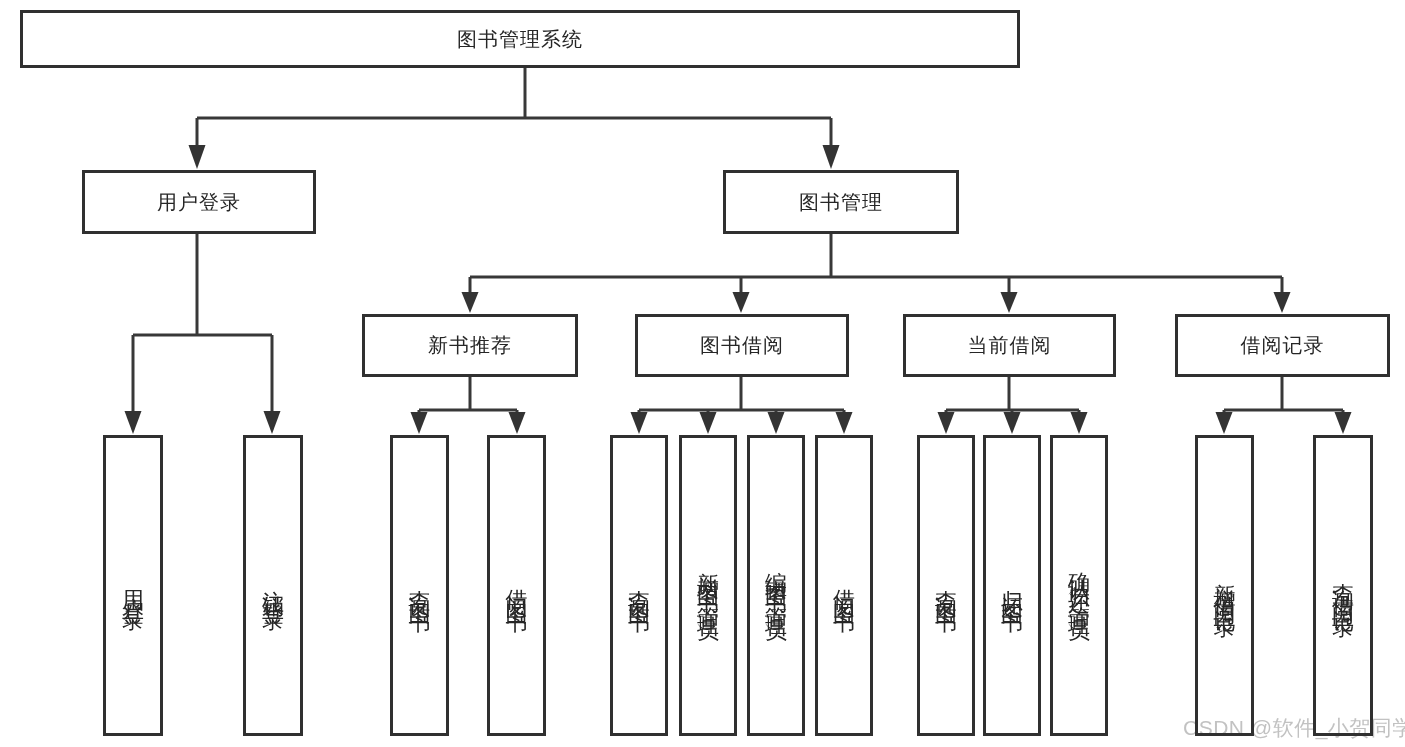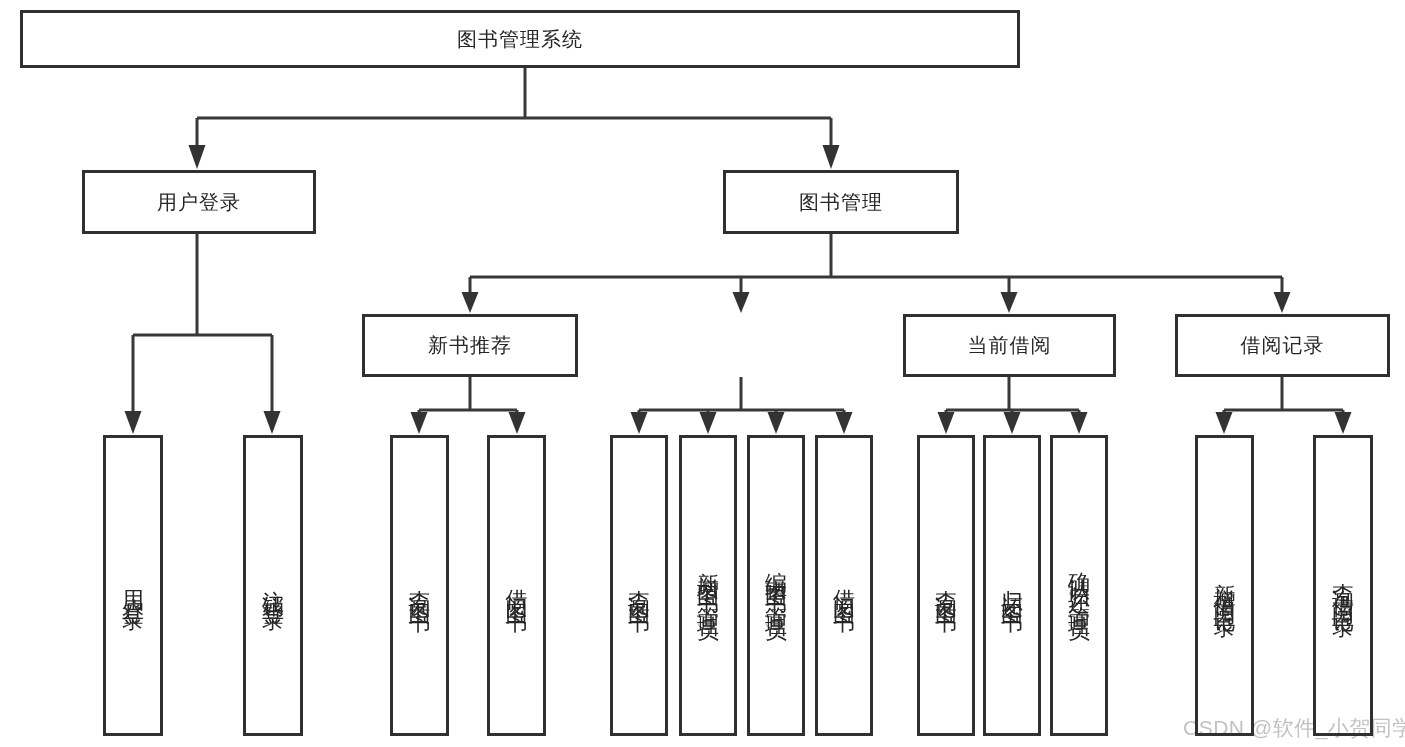--- a/index.html
+++ b/index.html
@@ -103,20 +103,23 @@
   <div class="node h-node" style="left:82px;top:170px;width:234px;height:64px;">
     <span>用户登录</span>
   </div>
   <div class="node h-node" style="left:712px;top:170px;width:236px;height:64px;margin-left:11px;">
     <span>图书管理</span>
   </div>
 
   <div class="node h-node" style="left:362px;top:314px;width:216px;height:63px;text-align:center;">
     <span>新书推荐</span>
   </div>
+  <div class="node h-node" style="left:635px;top:314px;width:214px;height:63px;">
+    <span>图书借阅</span>
+  </div>
   <div class="node h-node" style="left:903px;top:314px;width:213px;height:63px;">
     <span>当前借阅</span>
   </div>
   <div class="node h-node" style="left:1175px;top:314px;width:215px;height:63px;">
     <span>借阅记录</span>
   </div>
 
   <div class="node v-node" style="left:103px;top:435px;width:60px;height:301px;">
     <span class="vtext">用户登录</span>
   </div>

